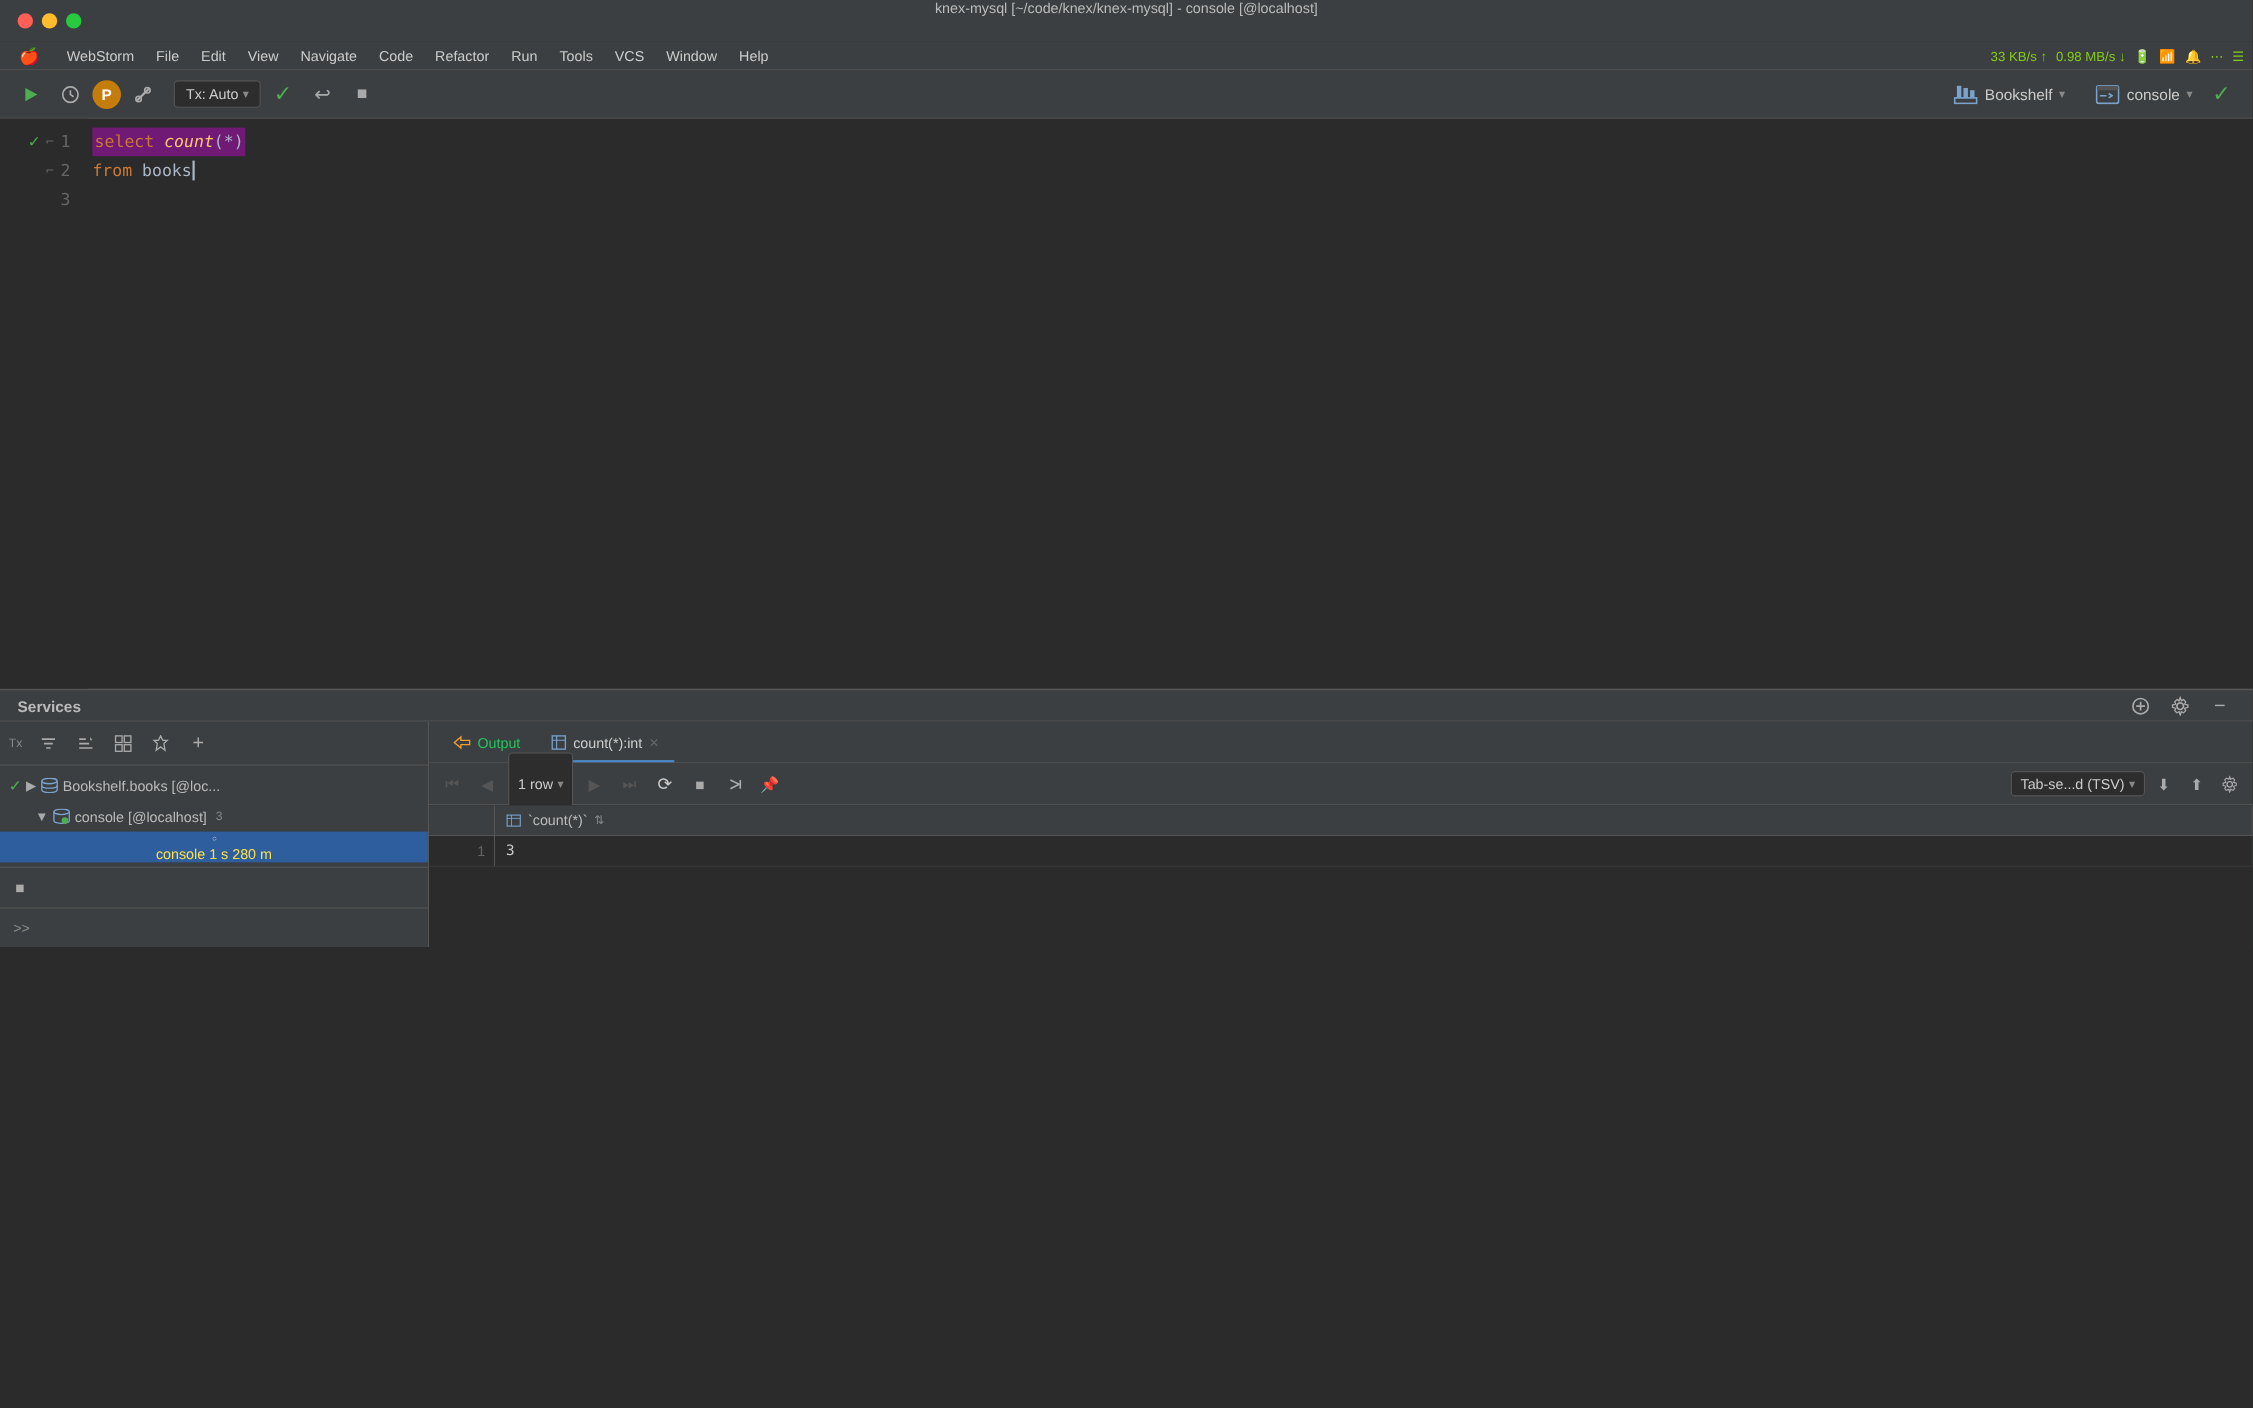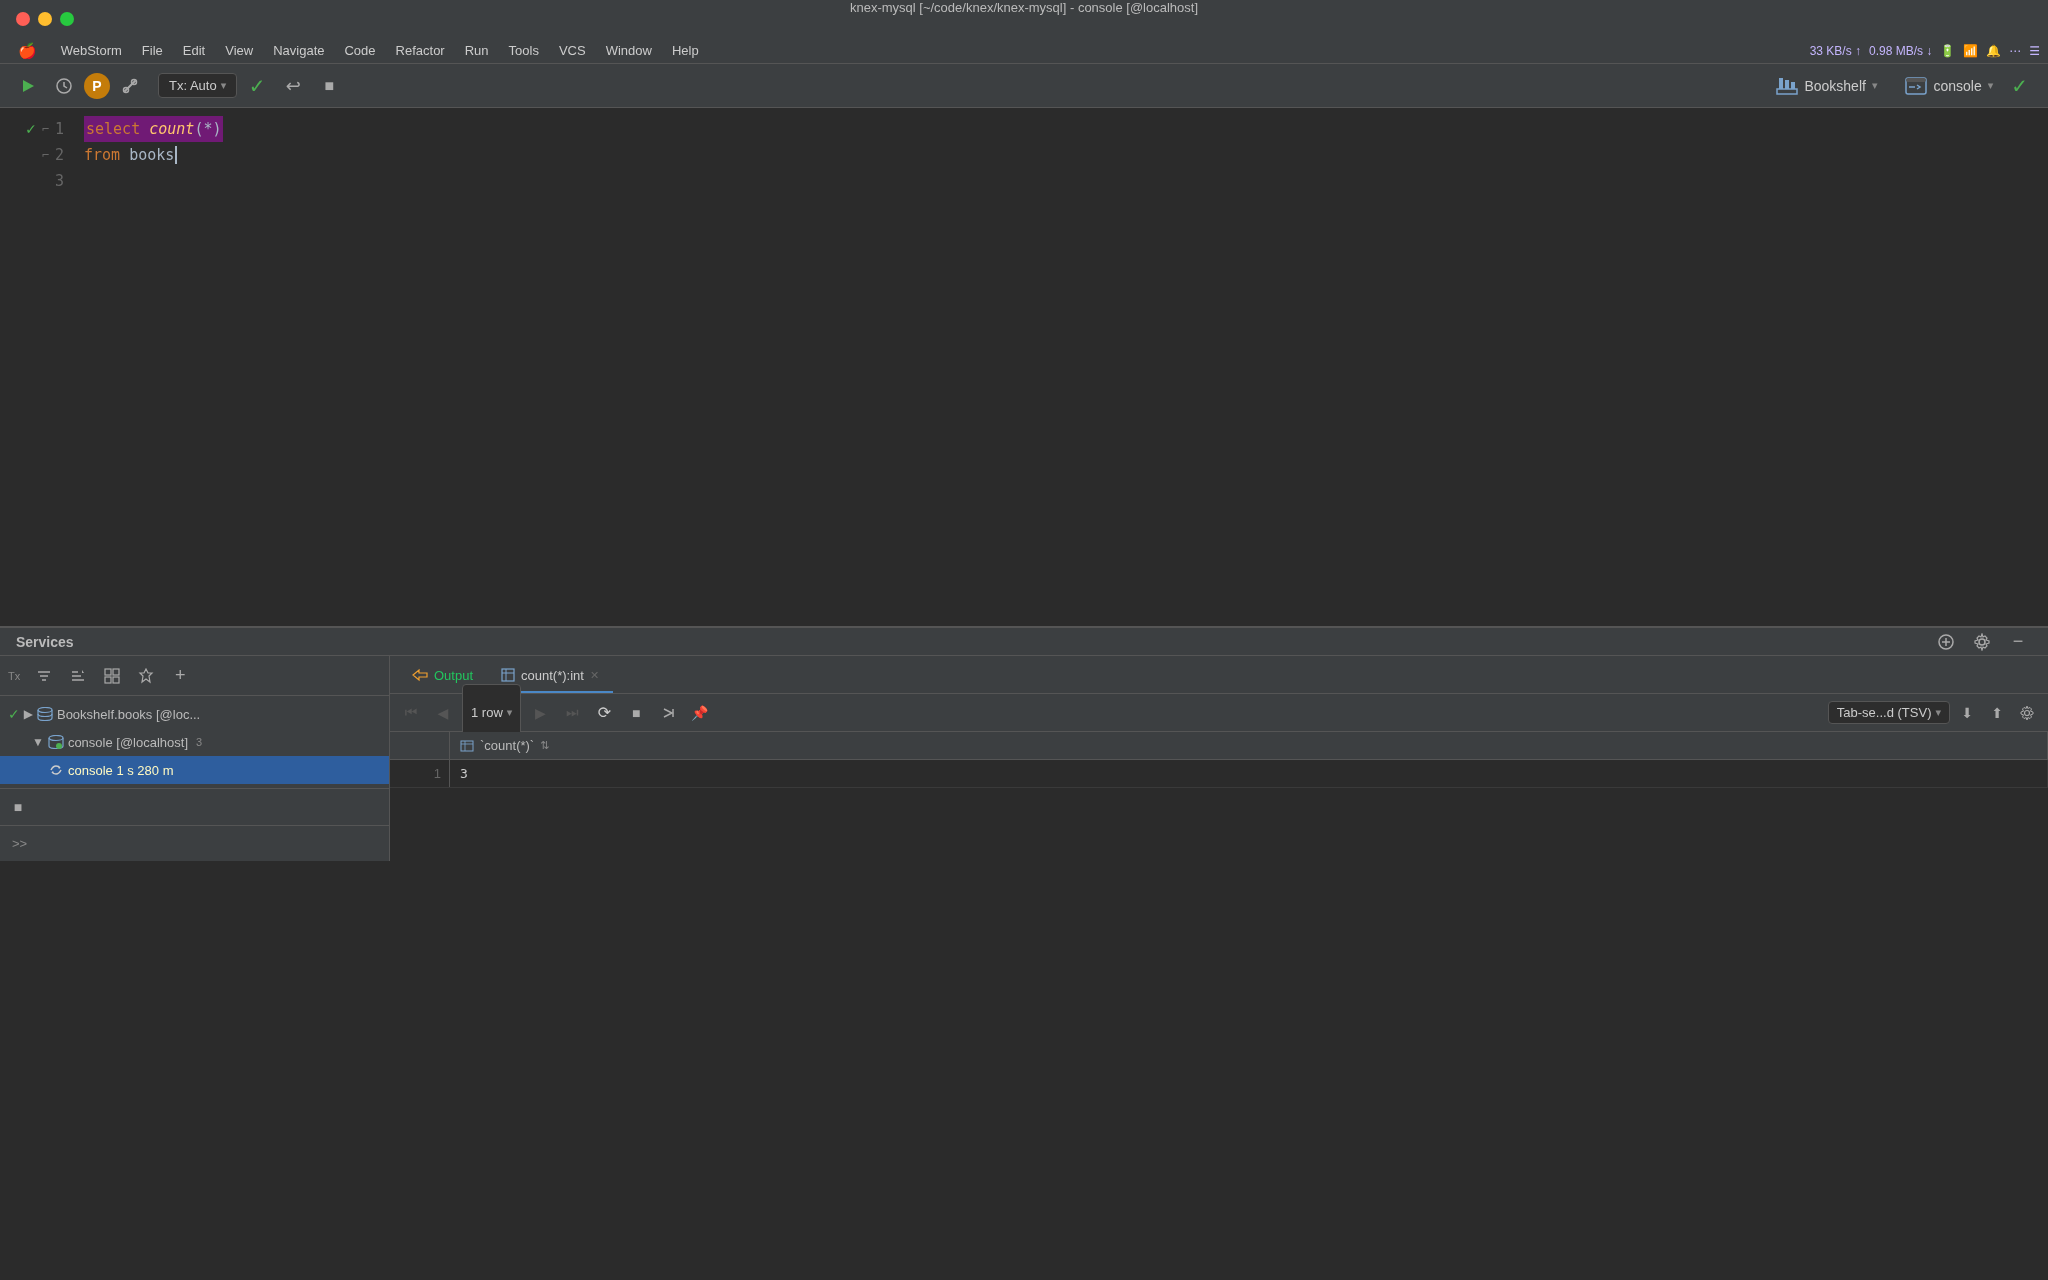--- a/index.html
+++ b/index.html
@@ -58,21 +58,21 @@
       color: #ccc;
       cursor: pointer;
     }
     .apple-menu { font-size: 15px; margin-right: 4px; }
     .menu-right {
       margin-left: auto;
       display: flex;
       align-items: center;
       gap: 8px;
       font-size: 12px;
-      color: #c4b5fd;
+      color: #84cc16;
     }
 
     
     .toolbar {
       height: 44px;
       background: #3c3f41;
       display: flex;
       align-items: center;
       padding: 0 12px;
       gap: 4px;
@@ -248,21 +248,21 @@
     .tree-item {
       height: 28px;
       display: flex;
       align-items: center;
       padding: 0 8px;
       cursor: pointer;
       font-size: 13px;
       color: #bbb;
       gap: 4px;
     }
-    .tree-item.selected { background: #2e5e9e; color: #fef9c3; }
+    .tree-item.selected { background: #2e5e9e; color: #fde047; flex-direction: column; }
     .tree-check { color: #4caf50; font-size: 14px; }
     .tree-indent { width: 20px; }
     .tree-indent2 { width: 36px; }
 
     
     .services-right {
       flex: 1;
       display: flex;
       flex-direction: column;
       background: #2b2b2b;

